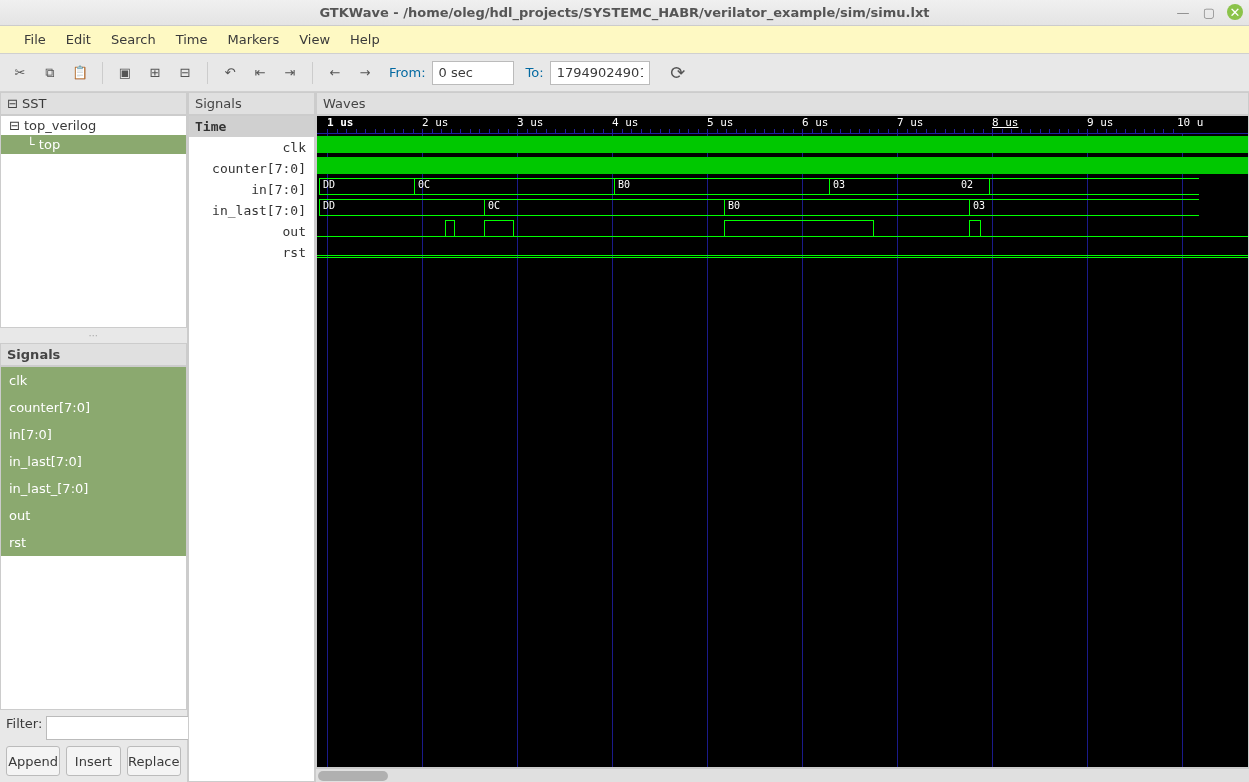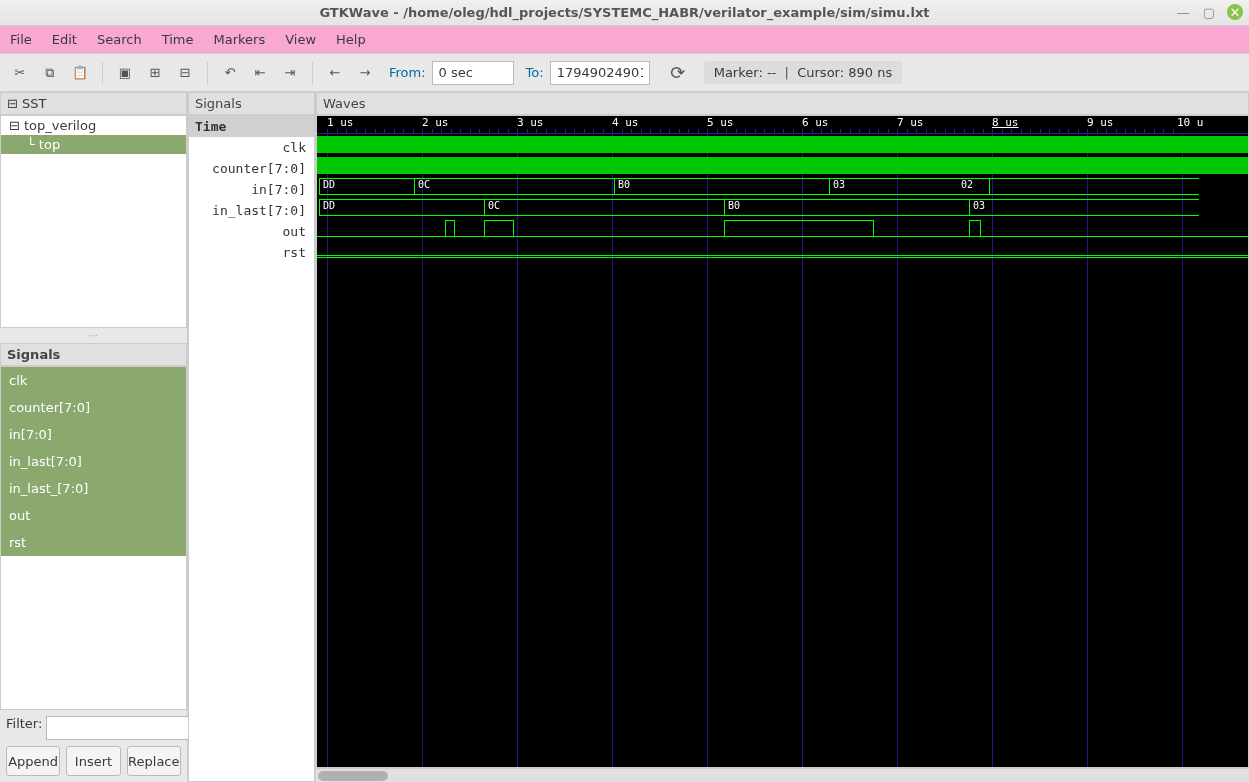--- a/index.html
+++ b/index.html
@@ -2,21 +2,21 @@
 <html><head>
 <meta charset="utf-8">
 <style>
 *{box-sizing:border-box;margin:0;padding:0;font-family:"DejaVu Sans",Arial,sans-serif;font-size:13px;color:#3a3a3a}
 body{background:#e8e8e8;width:1249px;height:782px;overflow:hidden}
 .titlebar{height:26px;background:linear-gradient(#f0f0f0,#e4e4e4);display:flex;align-items:center;justify-content:center;position:relative;border-bottom:1px solid #ccc}
 .titlebar .title{font-weight:bold;color:#555}
 .win-ctrl{position:absolute;right:6px;top:4px;display:flex;gap:10px}
 .win-ctrl span{width:16px;height:16px;display:inline-flex;align-items:center;justify-content:center;color:#888;cursor:pointer}
 .win-ctrl .close{background:#8bc34a;border-radius:50%;color:#fff}
-.menubar{height:28px;background:#f9a8d4;display:flex;align-items:center;padding:0 0;border-bottom:1px solid #d0d0d0}
+.menubar{height:28px;background:#fef9c3;display:flex;align-items:center;padding:0 14px;border-bottom:1px solid #d0d0d0}
 .menubar .mi{padding:4px 10px;cursor:pointer}
 .toolbar{height:38px;background:#e8e8e8;display:flex;align-items:center;padding:0 8px;gap:6px;border-bottom:1px solid #d0d0d0}
 .tbtn{width:24px;height:24px;display:inline-flex;align-items:center;justify-content:center;color:#555;cursor:pointer;border-radius:3px}
 .tsep{width:1px;height:22px;background:#ccc;margin:0 4px}
 .toolbar label{color:#0369a1;margin-left:6px}
 .toolbar input{height:24px;border:1px solid #bbb;background:#fff;padding:0 6px;width:82px}
 .status-box{background:#ddd;padding:4px 10px;border-radius:2px;color:#555;margin-left:8px}
 .main{display:flex;height:690px}
 .leftcol{width:188px;display:flex;flex-direction:column;border-right:1px solid #ccc}
 .panel-hdr{background:#e0e0e0;border:1px solid #ccc;padding:3px 6px;font-size:13px;color:#444}
@@ -92,23 +92,20 @@
   <span class="tbtn">⇤</span>
   <span class="tbtn">⇥</span>
   <span class="tsep"></span>
   <span class="tbtn">←</span>
   <span class="tbtn">→</span>
   <label>From:</label>
   <input value="0 sec" style="">
   <label>To:</label>
   <input style="width: 100px;" value="17949024901">
   <span class="tbtn" style="margin-left:10px;font-size:18px">⟳</span>
-  <span class="status-box">
-    <span>Marker: --</span> &nbsp;|&nbsp; <span>Cursor: 890 ns</span>
-  </span>
 </div>
 
 <div class="main">
   <div class="leftcol">
     <div class="panel-hdr">⊟ <span>SST</span></div>
     <div class="sst" id="sst-tree">
         <div class="tree-row">
           <span class="tree-ind" style="width:0px"></span>
           <span>⊟</span>
           <span>top_verilog</span>
@@ -153,21 +150,21 @@
         <div class="nm">in_last[7:0]</div>
         <div class="nm">out</div>
         <div class="nm">rst</div>
       </div>
   </div>
 
   <div class="wavecol">
     <div class="wave-hdr">Waves</div>
     <div class="wavearea" id="wavearea">
         <div class="timescale">
-          <span class="tick" style="left: 10px;">1 us</span>
+          <span class="tick" style="left: 10px; font-weight: bold;">1 us</span>
           <span class="tick" style="left: 105px;">2 us</span>
           <span class="tick" style="left: 200px;">3 us</span>
           <span class="tick" style="left: 295px;">4 us</span>
           <span class="tick" style="left: 390px;">5 us</span>
           <span class="tick" style="left: 485px;">6 us</span>
           <span class="tick" style="left: 580px;">7 us</span>
           <span class="tick" style="left: 675px; text-decoration: underline;">8 us</span>
           <span class="tick" style="left: 770px;">9 us</span>
           <span class="tick" style="left: 860px;">10 u</span>
           <span class="tk" style="left: 10px;"></span>

